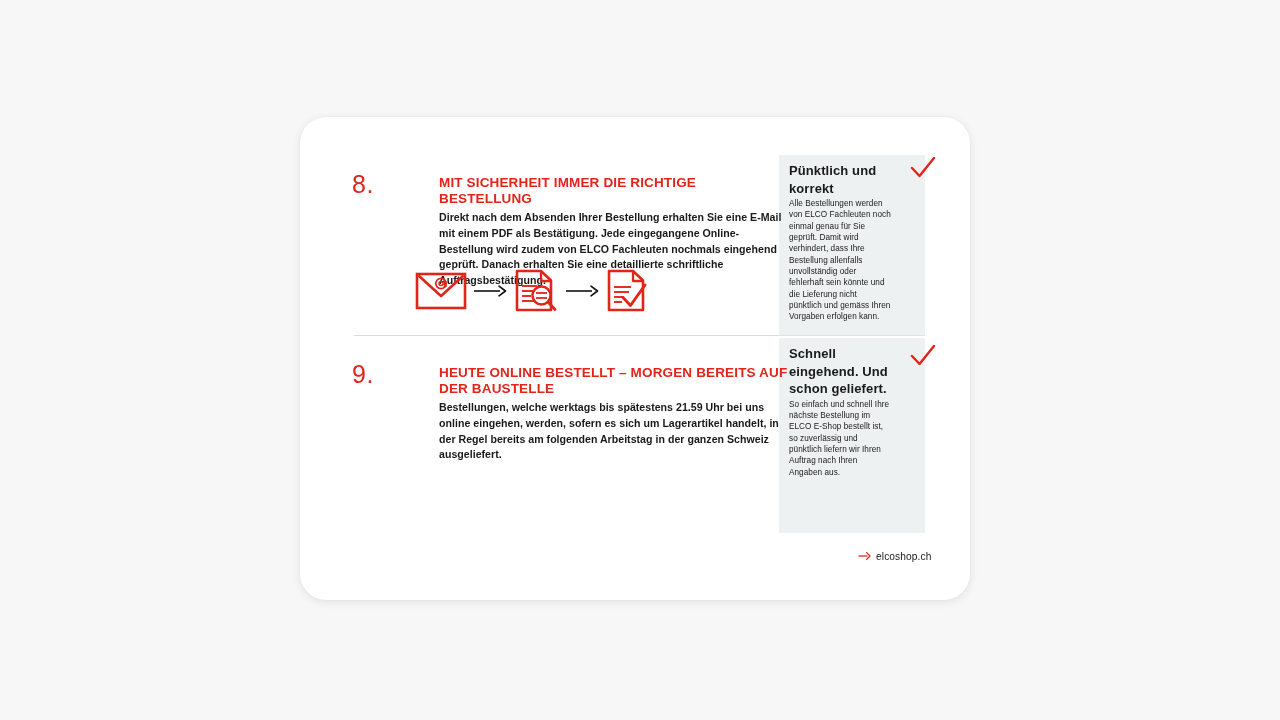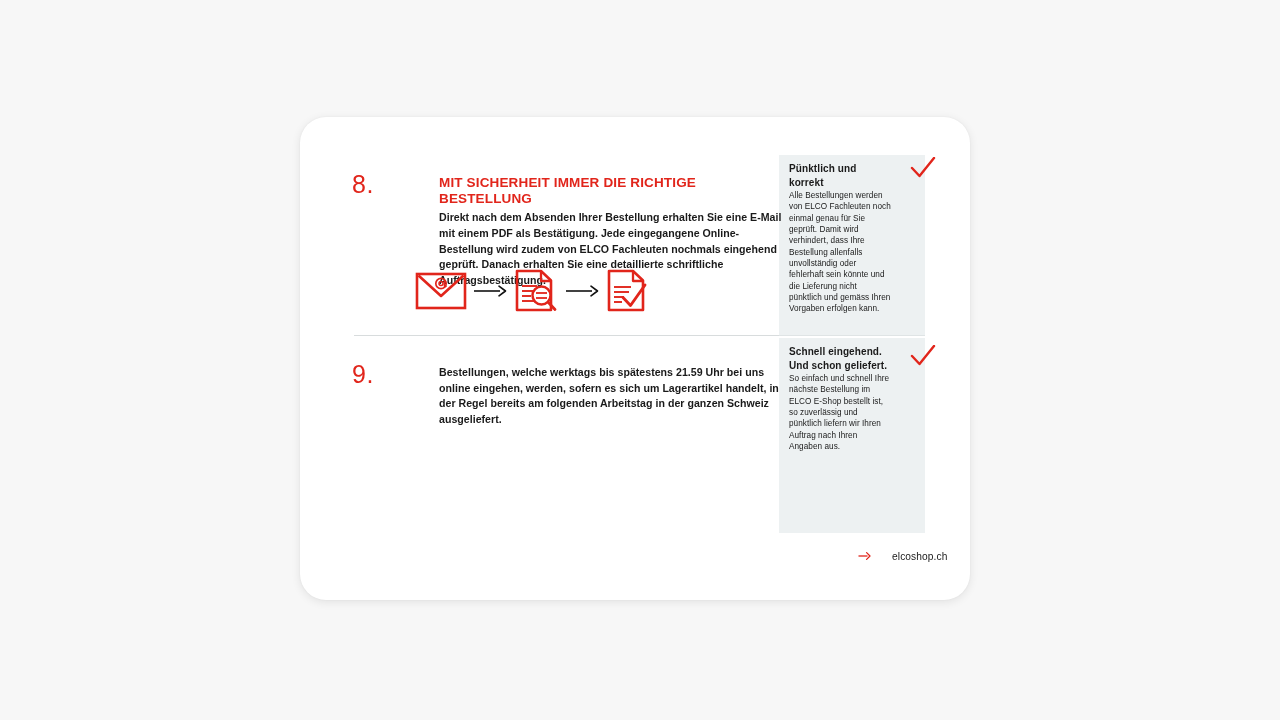--- a/index.html
+++ b/index.html
@@ -41,21 +41,21 @@
     background: #edf1f2;
   }
   #aside-1 { top: 38px;  height: 181px; }   
   #aside-2 { top: 221px; height: 195px; }   
 
   .aside-inner {
     padding: 7px 34px 8px 10px;
     box-sizing: border-box;
   }
   .aside-title {
-    font-size: 10px;
+    font-size: 13px;
     font-weight: bold;
     color: #1a1a1a;
     line-height: 1.35;
     letter-spacing: 0.1px;
     margin: 0 0 1px 0;
   }
   .aside-body {
     font-size: 8.2px;
     color: #1a1a1a;
     line-height: 1.38;
@@ -153,21 +153,21 @@
     justify-content: center;
   }
 
   
   #footer-link {
     position: absolute;
     left: 558px;
     top: 430px;
     display: flex;
     align-items: center;
-    gap: 21px;
+    gap: 5px;
     text-decoration: none;
   }
   #footer-link .flabel {
     font-size: 10.2px;
     color: #1a1a1a;
     letter-spacing: 0.1px;
   }
 </style>
 </head>
 <body>
@@ -262,20 +262,21 @@
       </div>
 
     </div>
 
     <div id="divider"></div>
     <div id="divider-aside"></div>
 
     <div class="section" id="section-9">
       <div class="num">9.</div>
       <div class="sect-body">
+        <h2 class="sect-title">HEUTE ONLINE BESTELLT – MORGEN BEREITS AUF DER BAUSTELLE</h2>
         <p class="sect-text">Bestellungen, welche werktags bis spätestens 21.59 Uhr bei uns online eingehen, werden, sofern es sich um Lagerartikel handelt, in der Regel bereits am folgenden Arbeitstag in der ganzen Schweiz ausgeliefert.</p>
       </div>
     </div>
 
     <a id="footer-link" href="#">
       <span>
         <svg width="13" height="10" viewBox="0 0 13 10" aria-hidden="true">
           <line x1="0.5" y1="5" x2="9.5" y2="5" stroke="#e1251b" stroke-width="1.3"></line>
           <path d="M8.6 1.6 L12 5 L8.6 8.4" fill="none" stroke="#e1251b" stroke-width="1.3" stroke-linecap="round" stroke-linejoin="round"></path>
         </svg>

